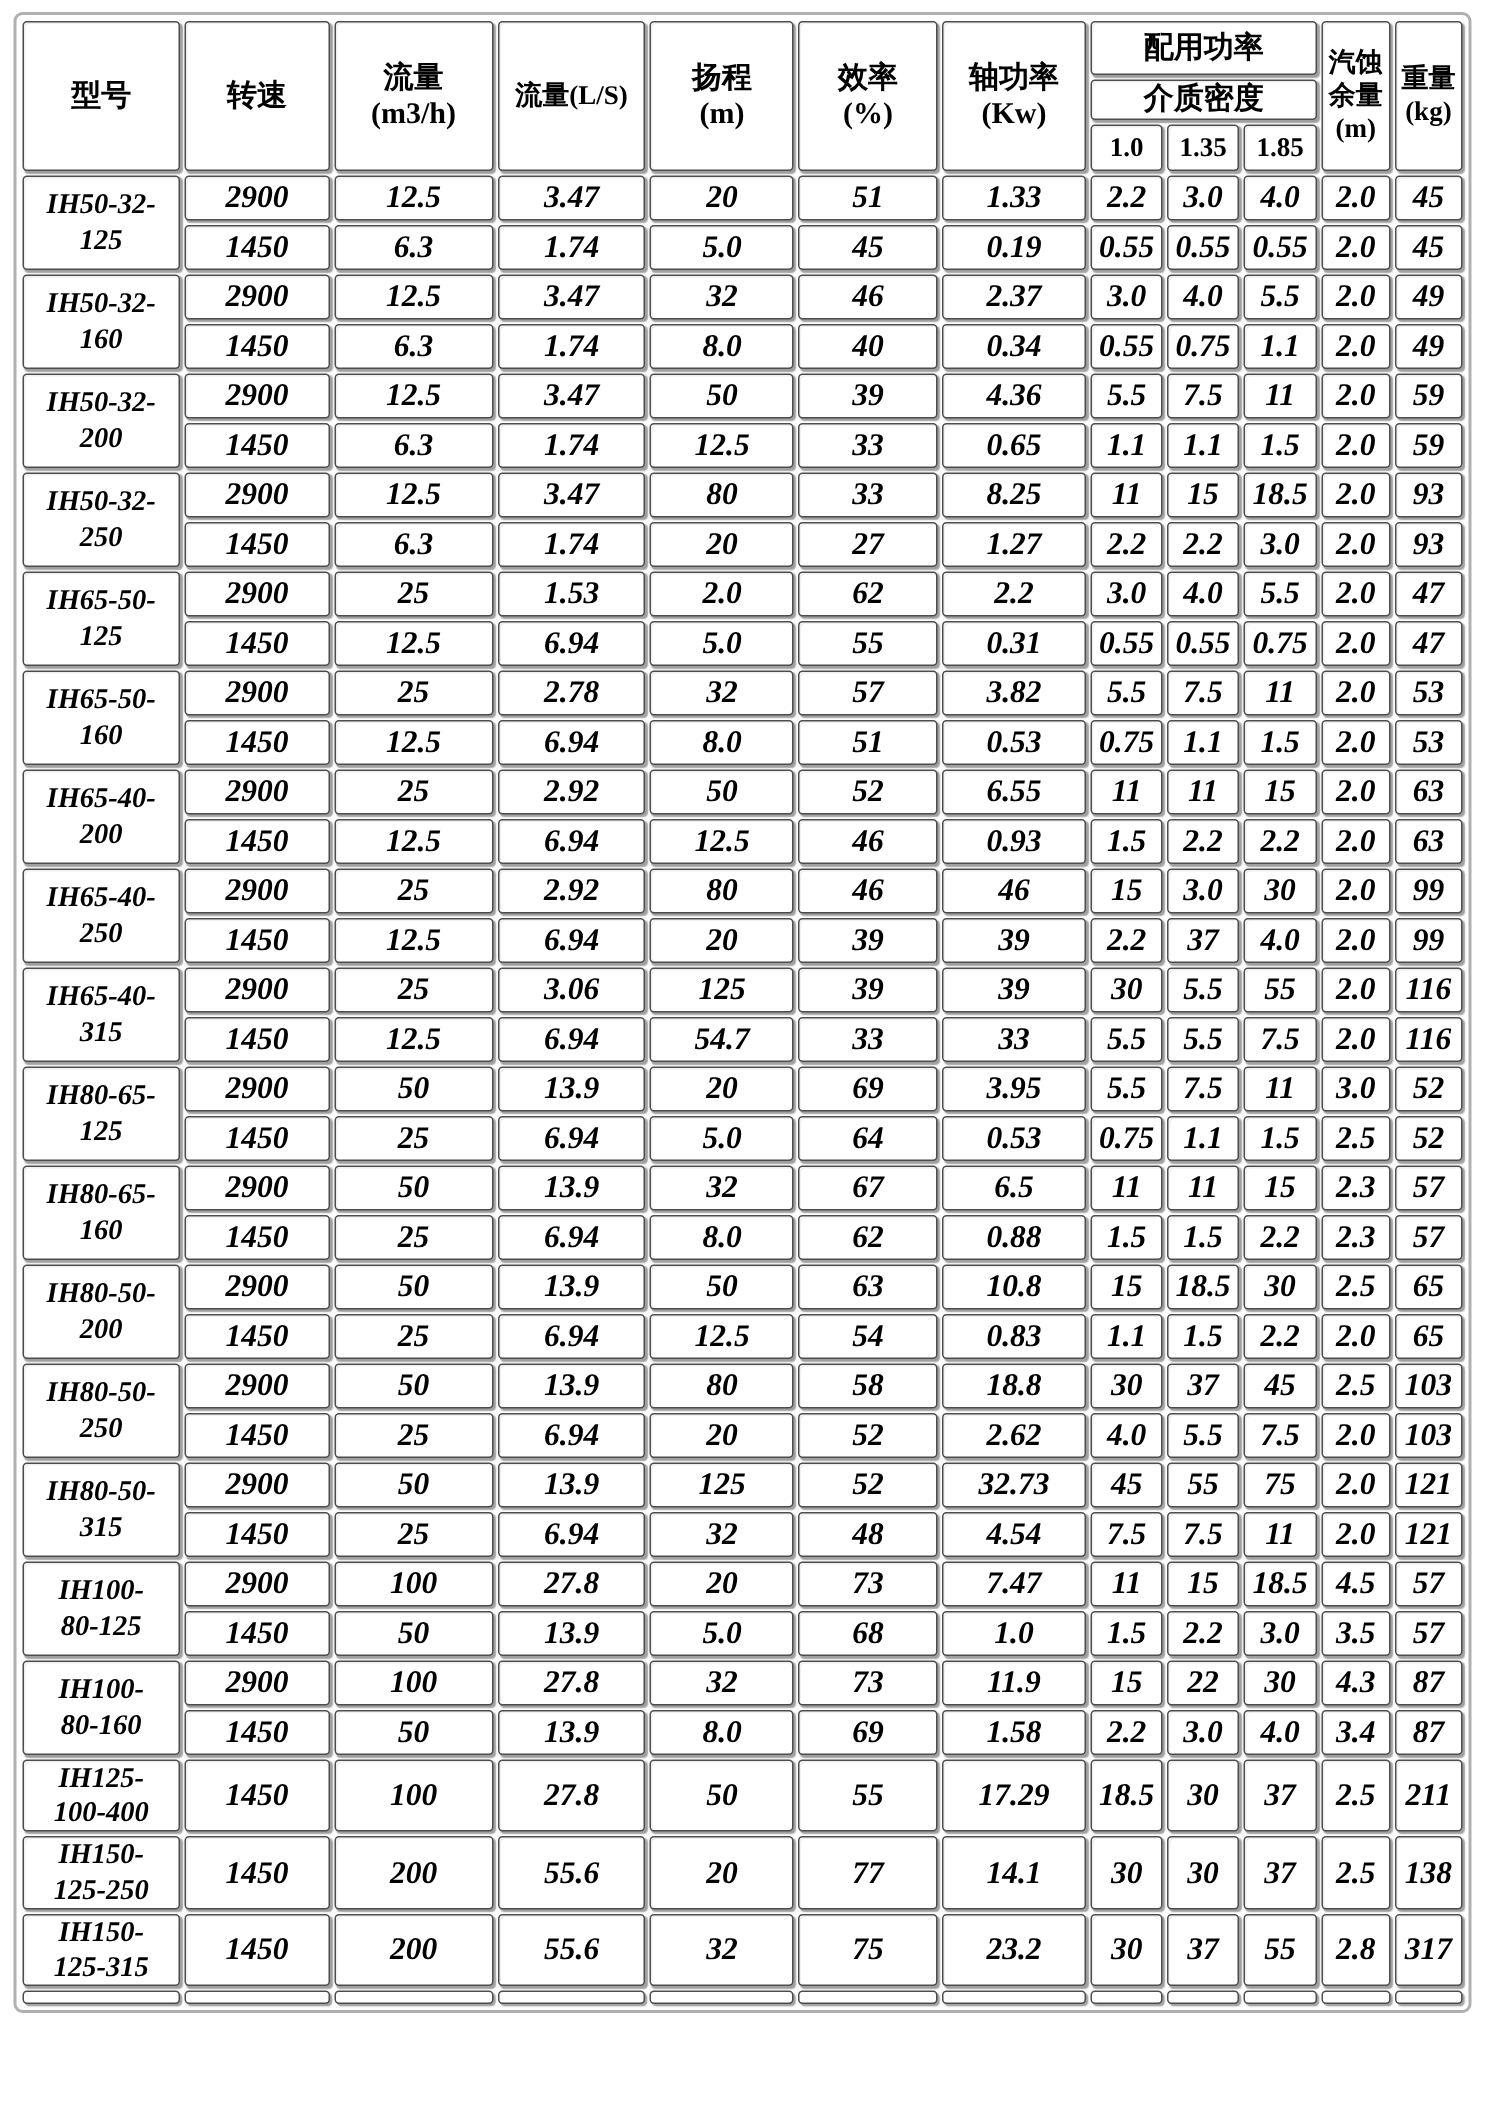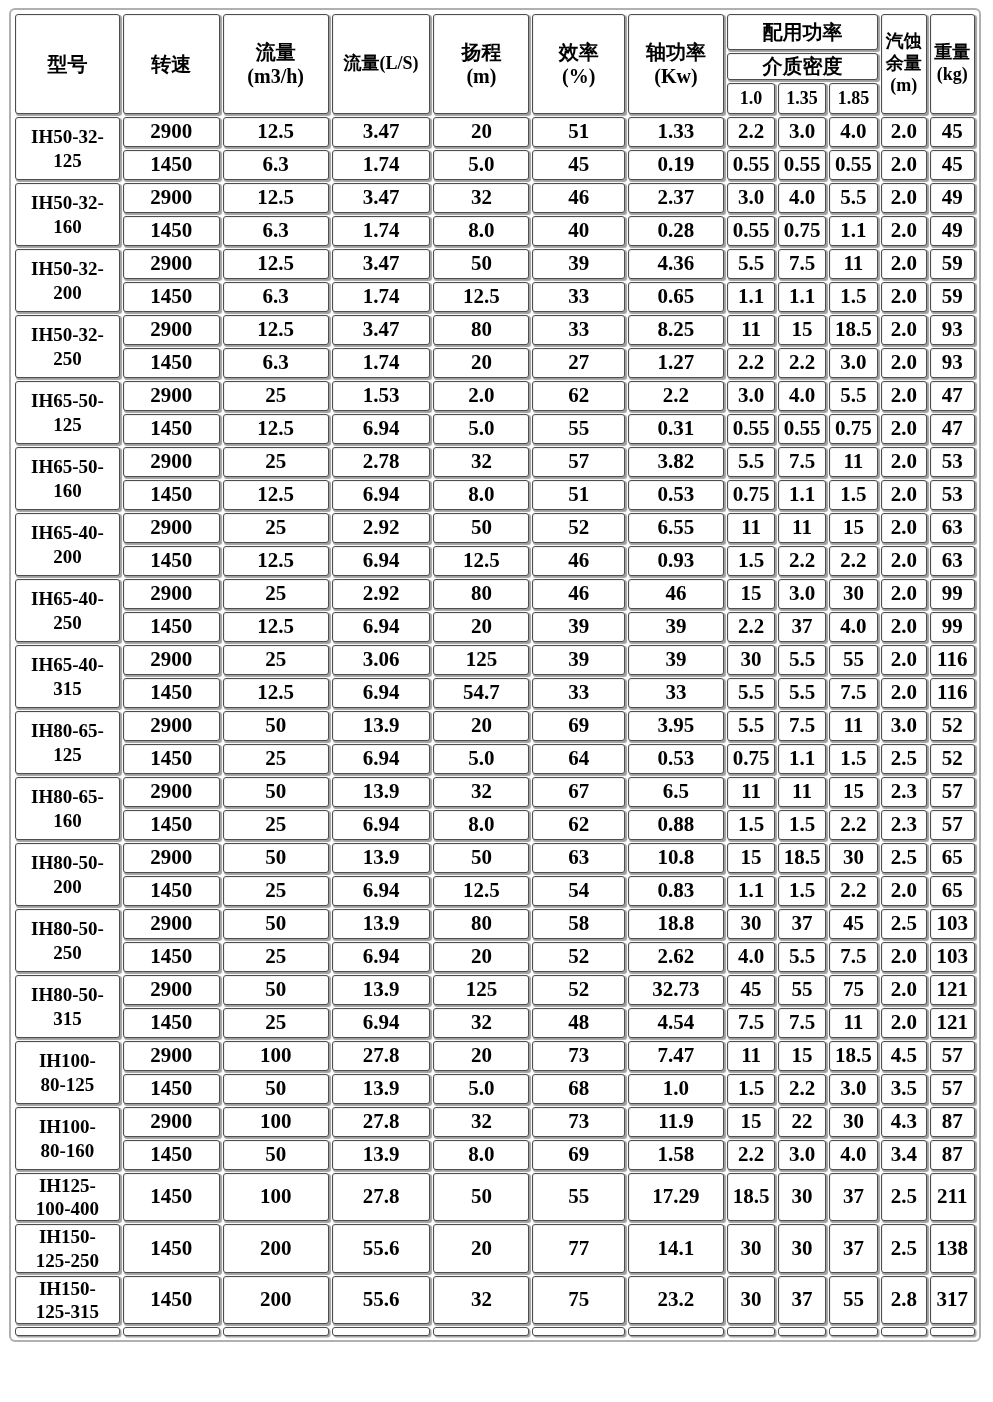--- a/index.html
+++ b/index.html
@@ -51,21 +51,21 @@
   thead tr.h-row1 { height: 36px; }
   thead tr.h-row2 { height: 27px; }
   thead tr.h-row3 { height: 31px; }
   tbody td {
     font-size: 21px;
     font-weight: bold;
   }
   tbody td.model {
     font-size: 19px;
   }
-  tbody tr { height: 30px; }
+  tbody tr { height: 30px; font-style: italic; }
   tbody tr.tall { height: 46px; }
   tbody tr.sliver { height: 9px; }
   tbody tr.sliver td { box-shadow: 1.5px 1.5px 1px #9f9f9f; }
 </style>
 </head>
 <body>
 
 <div class="page">
   <table class="spec">
     <colgroup>
@@ -154,21 +154,21 @@
           <td>5.5</td>
           <td>2.0</td>
           <td>49</td>
         </tr>
         <tr>
           <td>1450</td>
           <td>6.3</td>
           <td>1.74</td>
           <td>8.0</td>
           <td>40</td>
-          <td>0.28</td>
+          <td>0.34</td>
           <td>0.55</td>
           <td>0.75</td>
           <td>1.1</td>
           <td>2.0</td>
           <td>49</td>
         </tr>
         <tr>
           <td class="model" rowspan="2">IH50-32-
 200</td>
           <td>2900</td>

